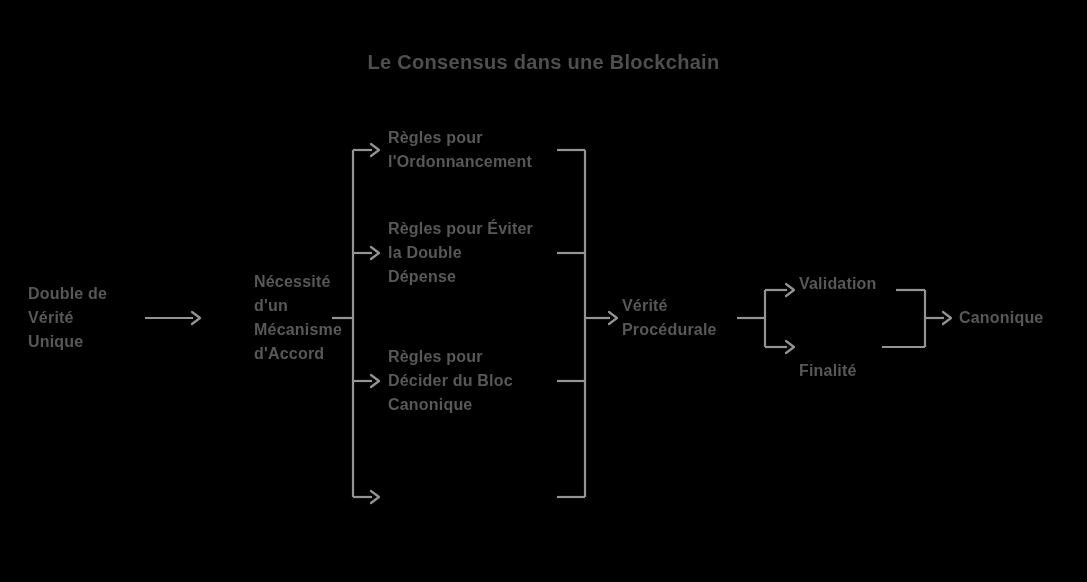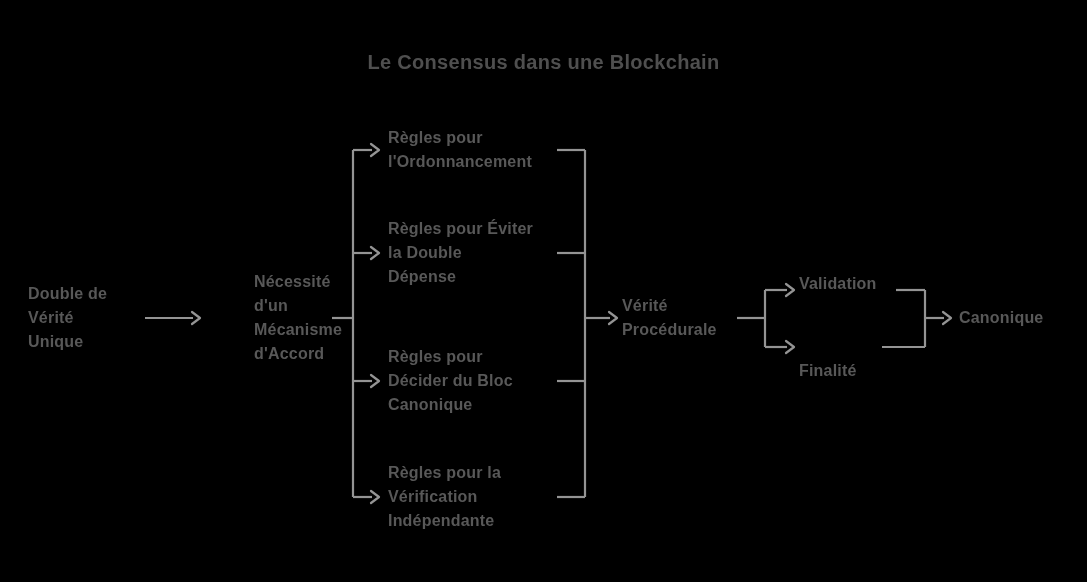--- a/index.html
+++ b/index.html
@@ -121,23 +121,20 @@
 l'Ordonnancement</div>
 
   <div class="node" style="left:388px; top:217px;">Règles pour Éviter
 la Double
 Dépense</div>
 
   <div class="node" style="left:388px; top:345px;">Règles pour
 Décider du Bloc
 Canonique</div>
 
-  <div class="node" style="left:388px; top:461px;">Règles pour la
-Vérification
-Indépendante</div>
 
   <div class="node" style="left:622px; top:294px;">Vérité
 Procédurale</div>
 
   <div class="node" style="left:799px; top:272px;">Validation</div>
 
   <div class="node" style="left:799px; top:335px;margin-top:24px;">Finalité</div>
 
   <div class="node" style="left:959px; top:306px;">Canonique</div>
 

